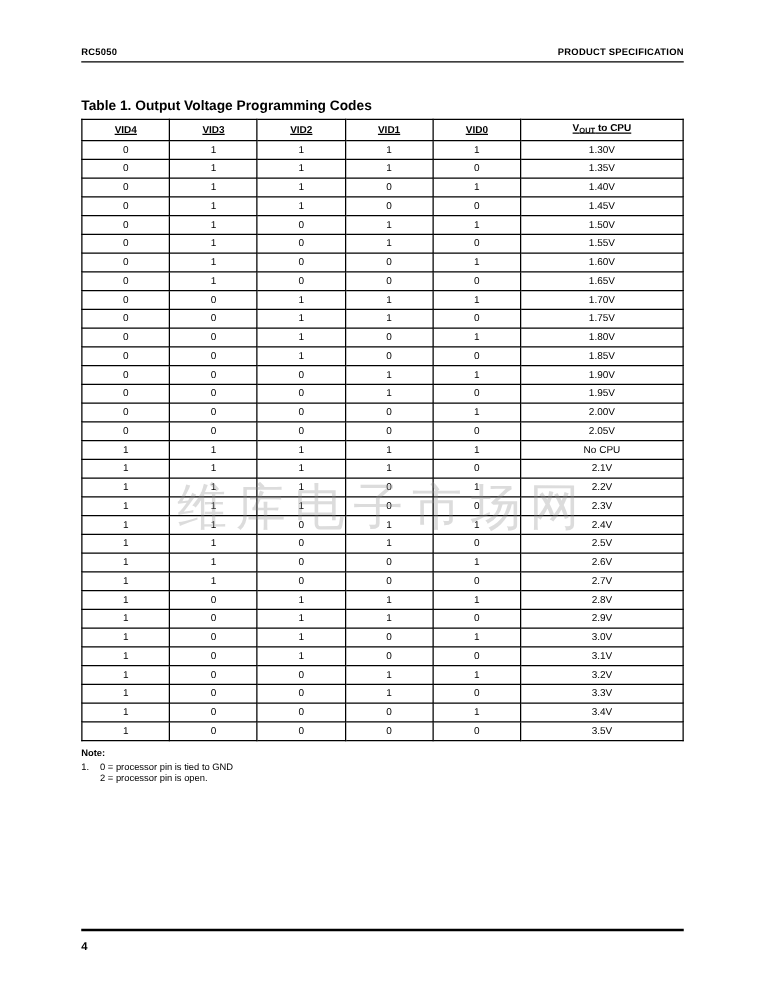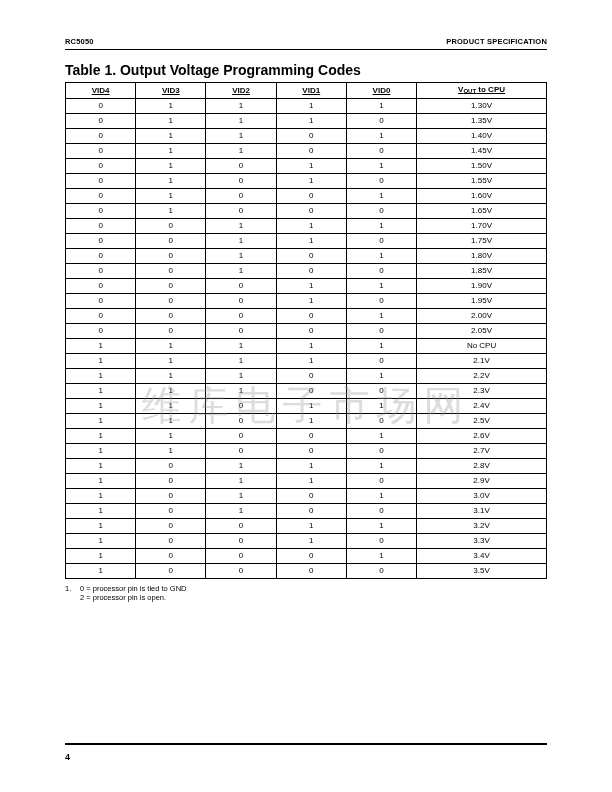--- a/index.html
+++ b/index.html
@@ -23,23 +23,23 @@
     justify-content: space-between;
     align-items: flex-end;
     font-size: 7.5px;
     font-weight: bold;
     letter-spacing: 0.2px;
     border-bottom: 1px solid #000;
     padding-bottom: 3px;
   }
 
   .table-title {
-    font-size: 14px;
+    font-size: 11px;
     font-weight: bold;
-    margin-top: 12px;
+    margin-top: 29px;
     margin-bottom: 4px;
   }
 
   table.vid-table {
     width: 100%;
     border-collapse: collapse;
     table-layout: fixed;
   }
   .vid-table th, .vid-table td {
     border: 1px solid #000;
@@ -371,20 +371,21 @@
             <td>0</td>
             <td>0</td>
             <td>0</td>
             <td>0</td>
             <td>3.5V</td>
           </tr>
         </tbody>
     </table>
 
     <div class="notes">
+      <div class="note-label">Note:</div>
       <div class="note-item">
         <span class="note-num">1.</span>
         <span>
           <div>0 = processor pin is tied to GND</div>
           <div>2 = processor pin is open.</div>
         </span>
       </div>
     </div>
 
   </div>

